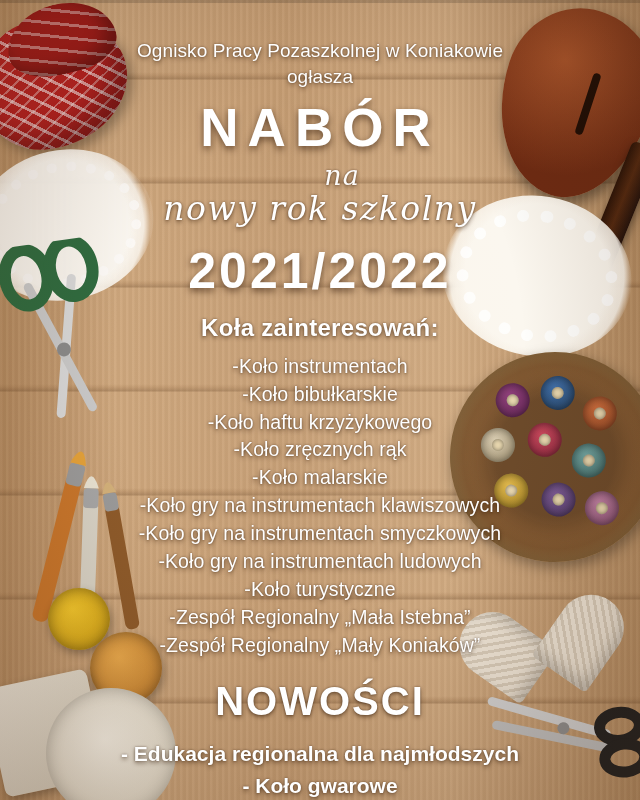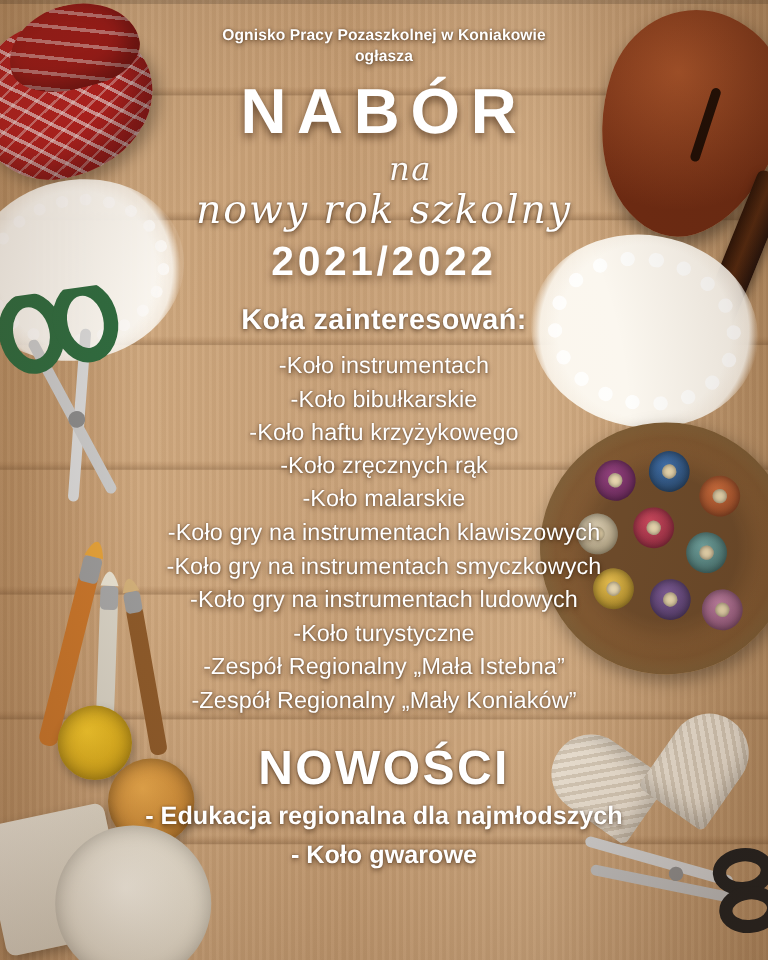--- a/index.html
+++ b/index.html
@@ -172,23 +172,23 @@
   .content {
     position: absolute;
     left: 0; top: 0;
     width: 640px;
     text-align: center;
     color: #ffffff;
     text-shadow: 0 2px 4px rgba(50,25,8,0.55), 0 0 2px rgba(50,25,8,0.5);
   }
 
   .org {
-    margin-top: 20px;
-    font-size: 13px;
-    font-weight: bold;
+    margin-top: 38px;
+    font-size: 19px;
+    font-weight: normal;
     line-height: 1.35;
     letter-spacing: 0.1px;
   }
   .org .line2 { display: block; }
 
   .nabor {
     margin-top: 12px;
     font-size: 53px;
     font-weight: bold;
     letter-spacing: 9px;
@@ -208,22 +208,22 @@
 
   .rok {
     margin-top: -2px;
     font-size: 33px;
     font-family: "DejaVu Serif", serif;
     font-style: italic;
     letter-spacing: 1.5px;
   }
 
   .years {
-    margin-top: 7px;
-    font-size: 34px;
+    margin-top: 17px;
+    font-size: 50px;
     font-weight: bold;
     letter-spacing: 3px;
     line-height: 1.05;
     text-shadow: 0 3px 7px rgba(45,22,6,0.6);
     text-align: center;
   }
 
   .kola-head {
     margin-top: 16px;
     font-size: 24px;
@@ -243,21 +243,21 @@
   }
 
   .nowosci {
     margin-top: 20px;
     font-size: 40px;
     font-weight: bold;
     letter-spacing: 2px;
   }
 
   .new-list {
-    margin-top: 2px;
+    margin-top: 14px;
     list-style: none;
     padding: 0;
   }
   .new-list li {
     font-size: 21px;
     font-weight: bold;
     line-height: 1.5;
   }
 </style>
 </head>

